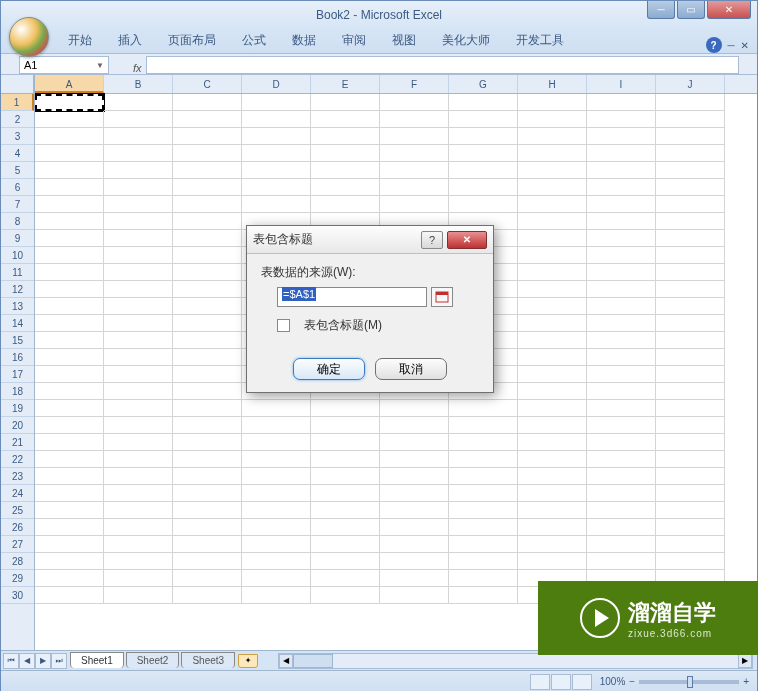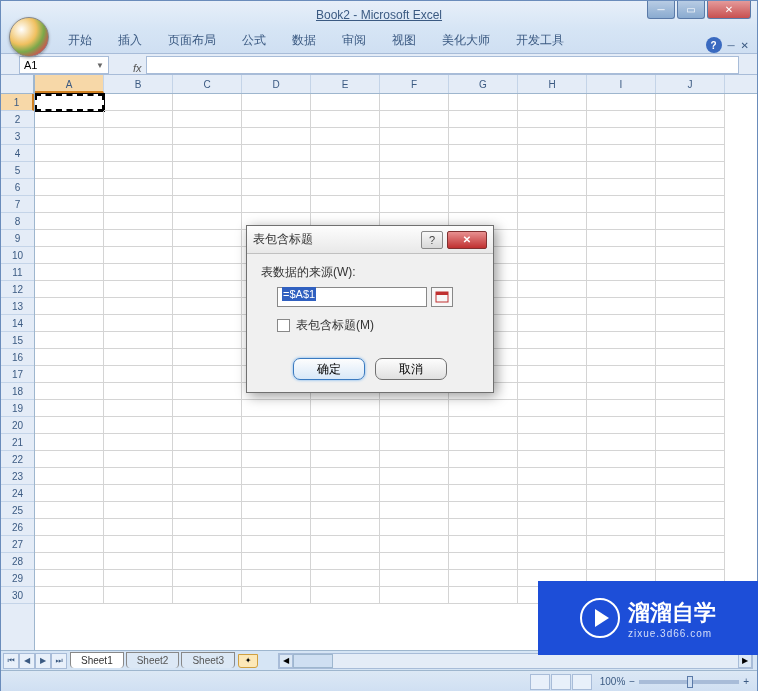--- a/index.html
+++ b/index.html
@@ -1,21 +1,21 @@
 <!DOCTYPE html>
 <html><head>
   <meta charset="utf-8">
   <style>
     * { margin: 0; padding: 0; box-sizing: border-box; font-family: "Microsoft YaHei", SimSun, Arial, sans-serif; }
     body { background: #d4e3f5; width: 758px; height: 691px; overflow: hidden; position: relative; }
     
     .window-outer { border: 1px solid #6a8cbb; background: linear-gradient(to bottom, #cfdff2, #bfd4ec); }
     
     .titlebar { height: 28px; background: linear-gradient(to bottom, #e7eff9, #d6e5f5); display: flex; align-items: center; position: relative; }
-    .title-text { position: absolute; left: 50%; transform: translateX(-50%); font-size: 12px; color: #3b5a82; text-decoration: underline; }
+    .title-text { position: absolute; left: 50%; transform: translateX(-50%); font-size: 12px; color: #3b5a82; }
     .win-controls { position: absolute; right: 6px; top: 0; display: flex; gap: 2px; }
     .win-btn { width: 28px; height: 18px; border-radius: 0 0 3px 3px; display: flex; align-items: center; justify-content: center; font-size: 10px; color: #fff; border: 1px solid #5a7aa8; border-top: none; }
     .win-btn.min { background: linear-gradient(to bottom, #b8cce4, #8aabd0); }
     .win-btn.max { background: linear-gradient(to bottom, #b8cce4, #8aabd0); }
     .win-btn.close { background: linear-gradient(to bottom, #e49a9a, #c85050); width: 44px; }
     
     .office-btn { width: 40px; height: 40px; border-radius: 50%; background: radial-gradient(circle at 30% 30%, #fff, #f0c060 40%, #7aa84a 60%, #d05050 80%, #5070b0); border: 1px solid #888; margin: 2px 4px; position: absolute; left: 4px; top: 14px; z-index: 10; box-shadow: 0 1px 3px rgba(0,0,0,0.3); }
     
     .ribbon-tabs { height: 24px; display: flex; align-items: flex-end; padding-left: 54px; gap: 0; background: linear-gradient(to bottom, #d6e5f5, #cfdff2); }
     .ribbon-tab { padding: 4px 12px; font-size: 12px; color: #3b5a82; cursor: pointer; border: 1px solid transparent; border-bottom: none; }
@@ -66,27 +66,27 @@
     .dlg-controls { margin-left: auto; display: flex; gap: 4px; }
     .dlg-help { width: 22px; height: 18px; background: linear-gradient(to bottom, #f8f8f8, #d8d8d8); border: 1px solid #888; border-radius: 2px; font-size: 11px; display: flex; align-items: center; justify-content: center; color: #444; }
     .dlg-close { width: 40px; height: 18px; background: linear-gradient(to bottom, #e89090, #c03030); border: 1px solid #803030; border-radius: 2px; color: #fff; font-size: 10px; display: flex; align-items: center; justify-content: center; font-weight: bold; }
     .dlg-body { padding: 10px 14px; font-size: 12px; color: #333; }
     .dlg-label { margin-bottom: 6px; }
     .dlg-input-row { display: flex; align-items: center; margin-bottom: 10px; margin-left: 16px; }
     .dlg-input { width: 150px; height: 20px; border: 1px solid #888; background: #fff; padding: 0 4px; font-size: 11px; font-family: monospace; }
     .dlg-input-sel { background: #3060c0; color: #fff; padding: 1px; }
     .range-btn { width: 22px; height: 20px; margin-left: 4px; border: 1px solid #888; background: #f8f8f8; display: flex; align-items: center; justify-content: center; }
     .range-btn svg { width: 14px; height: 12px; }
-    .dlg-check-row { display: flex; align-items: center; gap: 6px; margin-left: 16px; margin-bottom: 14px; }
+    .dlg-check-row { display: flex; align-items: center; gap: 14px; margin-left: 16px; margin-bottom: 14px; }
     .dlg-check { width: 13px; height: 13px; border: 1px solid #888; background: #fff; }
     .dlg-btns { display: flex; justify-content: center; gap: 10px; padding-bottom: 12px; }
     .dlg-btn { width: 72px; height: 22px; border: 1px solid #707070; border-radius: 7px; font-size: 12px; display: flex; align-items: center; justify-content: center; background: linear-gradient(to bottom, #fdfdfd, #e0e0e0); }
     .dlg-btn.primary { border: 1px solid #3a7ac0; box-shadow: 0 0 3px #6aaef0; background: linear-gradient(to bottom, #fdfdfd, #d8e8f8); }
     
-    .watermark { position: absolute; right: 0; bottom: 36px; width: 220px; height: 74px; background: #1d4ed8; display: flex; align-items: center; justify-content: center; gap: 8px; color: #fff; }
+    .watermark { position: absolute; right: 0; bottom: 36px; width: 220px; height: 74px; background: #4d7c0f; display: flex; align-items: center; justify-content: center; gap: 8px; color: #fff; }
     .wm-play { width: 40px; height: 40px; border: 2px solid #fff; border-radius: 50%; display: flex; align-items: center; justify-content: center; }
     .wm-play-tri { width: 0; height: 0; border-left: 14px solid #fff; border-top: 9px solid transparent; border-bottom: 9px solid transparent; margin-left: 4px; }
     .wm-text { font-size: 22px; font-weight: bold; }
     .wm-sub { font-size: 10px; letter-spacing: 1px; opacity: 0.8; }
   </style>
 </head>
 <body>
 
 <div class="window-outer">
   <div class="titlebar">

